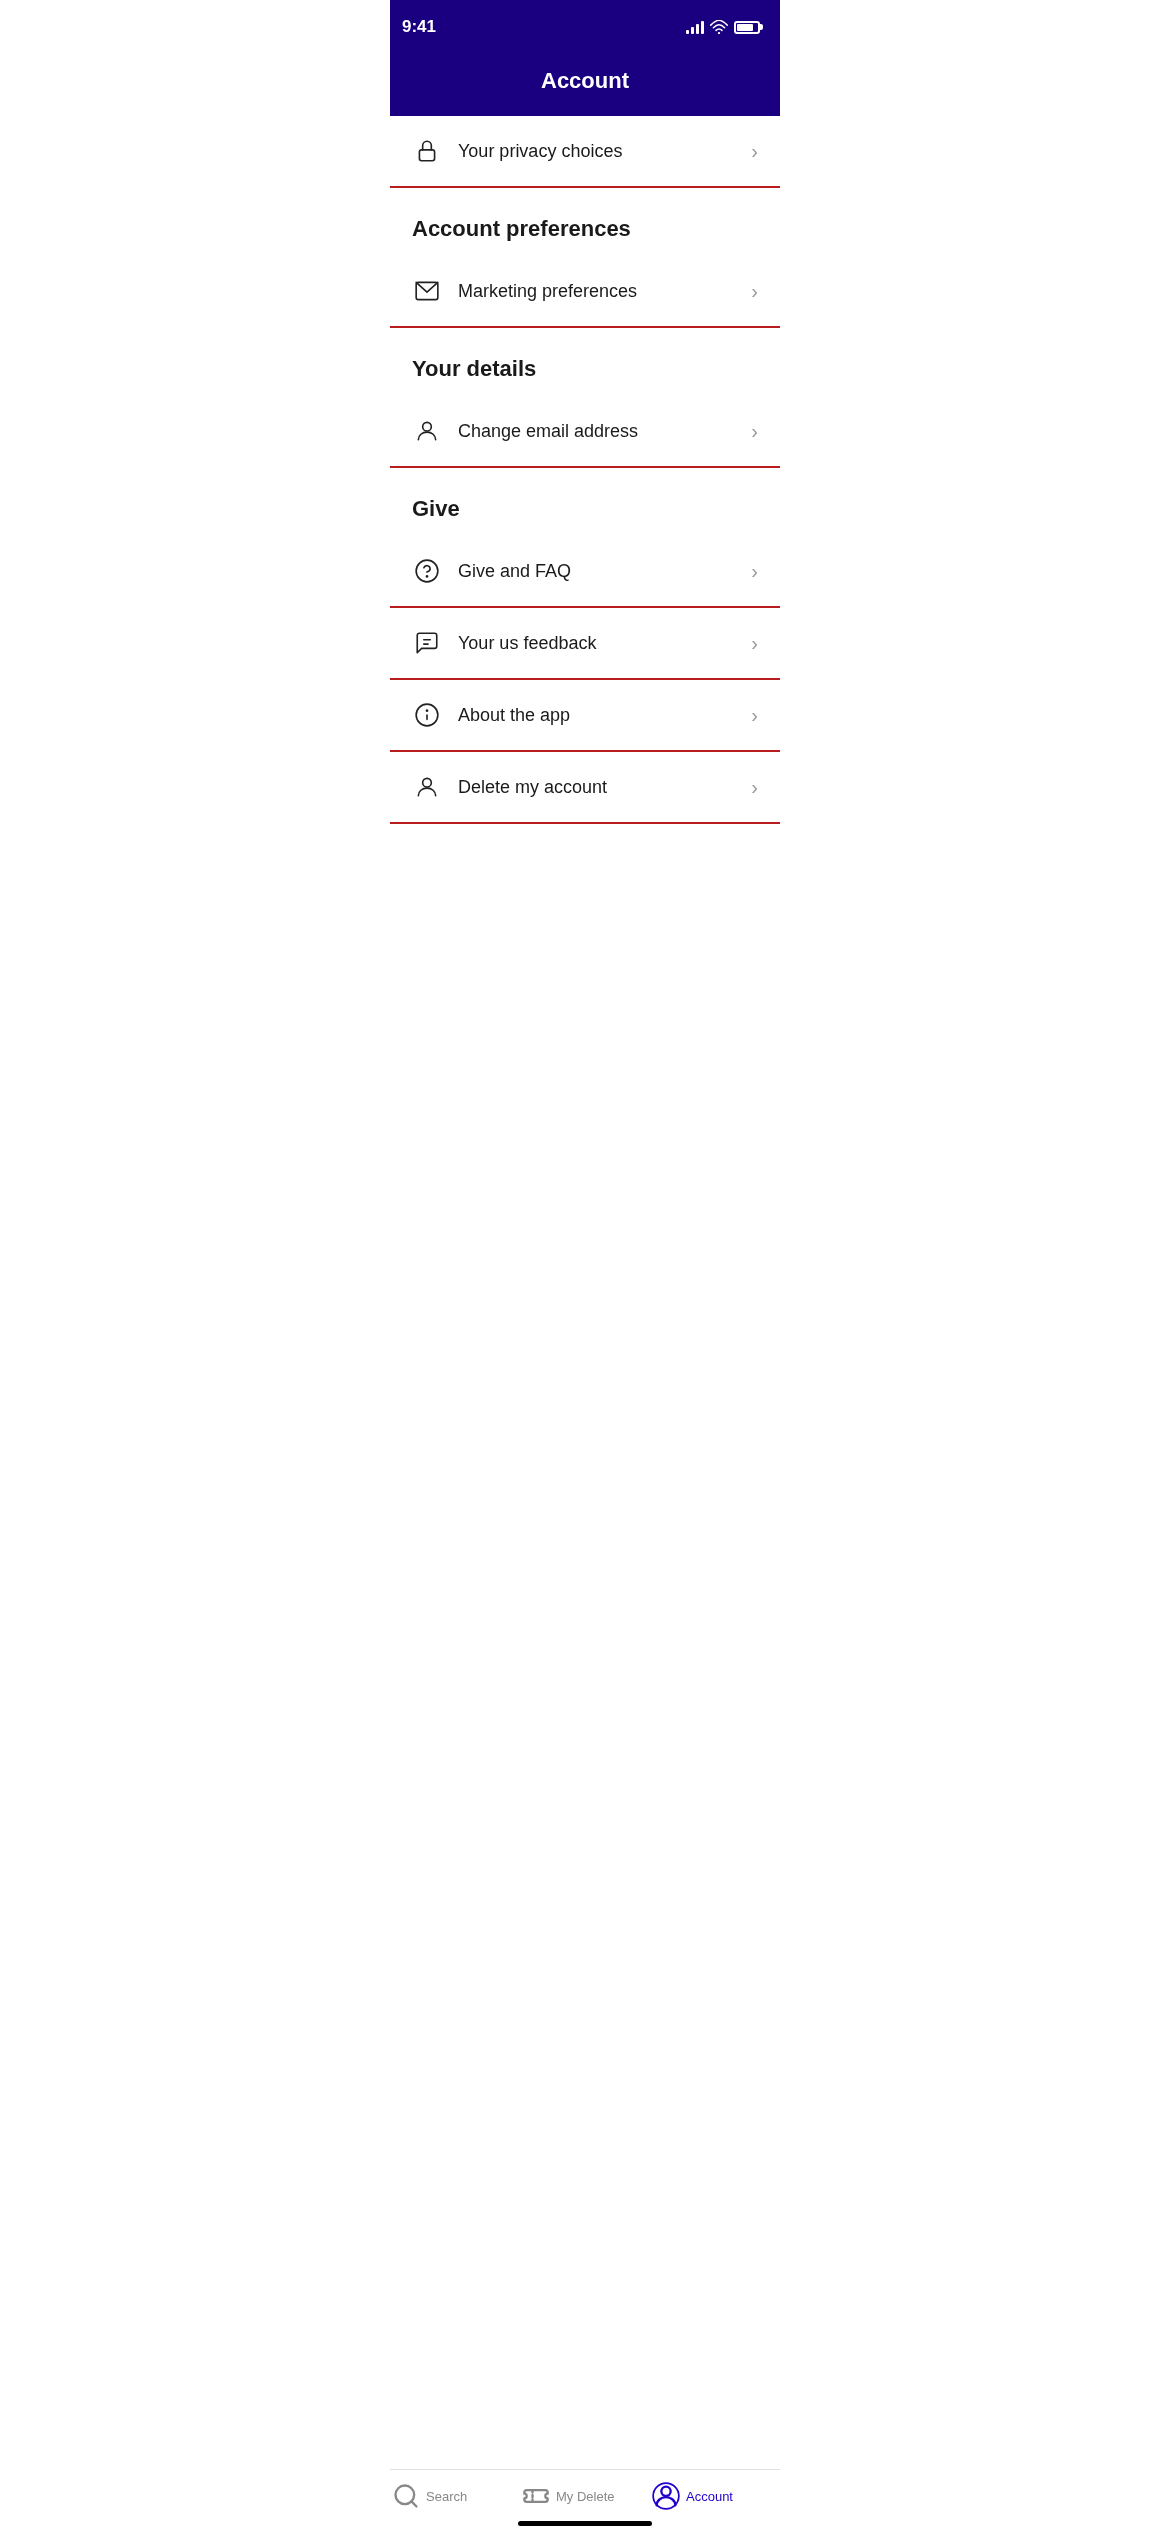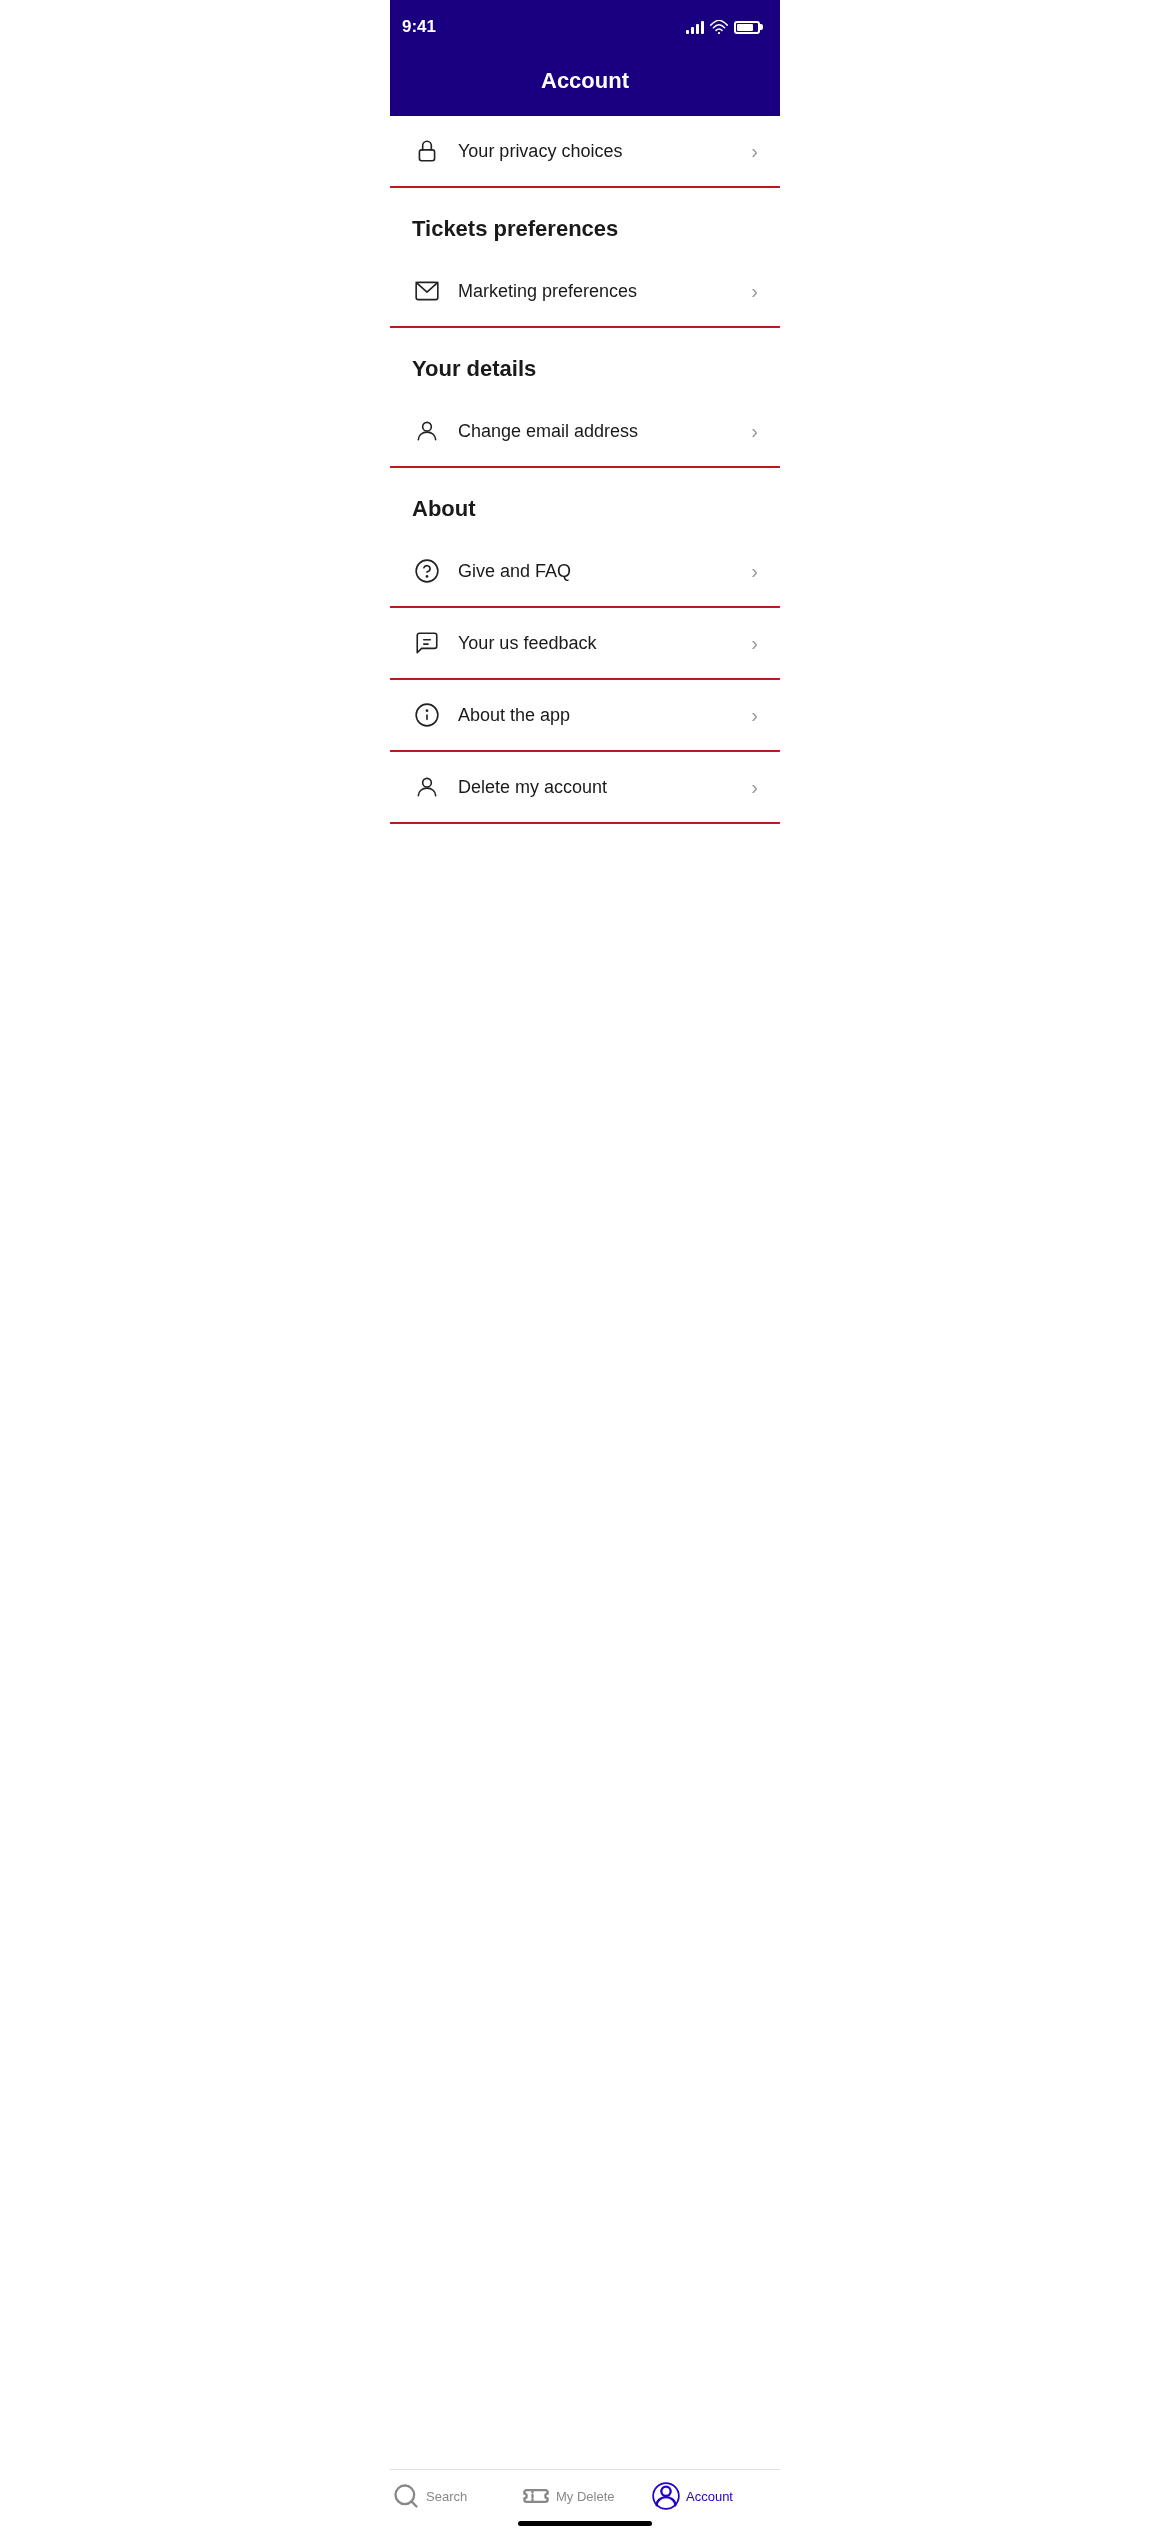--- a/index.html
+++ b/index.html
@@ -268,21 +268,21 @@
     <div class="menu-icon">
       <svg viewBox="0 0 24 24" stroke-linecap="round" stroke-linejoin="round">
         <rect x="5" y="11" width="14" height="10" rx="2" ry="2"></rect>
         <path d="M8 11V7a4 4 0 0 1 8 0v4"></path>
       </svg>
     </div>
     <span class="menu-label">Your privacy choices</span>
     <span class="menu-chevron">›</span>
   </div>
 
-  <div class="section-header">Tickets preferences</div>
+  <div class="section-header">Account preferences</div>
 
   <div class="menu-item">
     <div class="menu-icon">
       <svg viewBox="0 0 24 24" stroke-linecap="round" stroke-linejoin="round">
         <rect x="2" y="4" width="20" height="16" rx="2"></rect>
         <polyline points="2,4 12,13 22,4"></polyline>
       </svg>
     </div>
     <span class="menu-label">Marketing preferences</span>
     <span class="menu-chevron">›</span>
@@ -294,21 +294,21 @@
     <div class="menu-icon">
       <svg viewBox="0 0 24 24" stroke-linecap="round" stroke-linejoin="round">
         <circle cx="12" cy="8" r="4"></circle>
         <path d="M4 20c0-4 3.6-7 8-7s8 3 8 7"></path>
       </svg>
     </div>
     <span class="menu-label">Change email address</span>
     <span class="menu-chevron">›</span>
   </div>
 
-  <div class="section-header">About</div>
+  <div class="section-header">Give</div>
 
   <div class="menu-item">
     <div class="menu-icon">
       <svg viewBox="0 0 24 24" stroke-linecap="round" stroke-linejoin="round">
         <circle cx="12" cy="12" r="10"></circle>
         <path d="M9.1 9a3 3 0 0 1 5.8 1c0 2-3 3-3 3"></path>
         <line x1="12" y1="17" x2="12.01" y2="17" stroke-width="2.5"></line>
       </svg>
     </div>
     <span class="menu-label">Give and FAQ</span>

